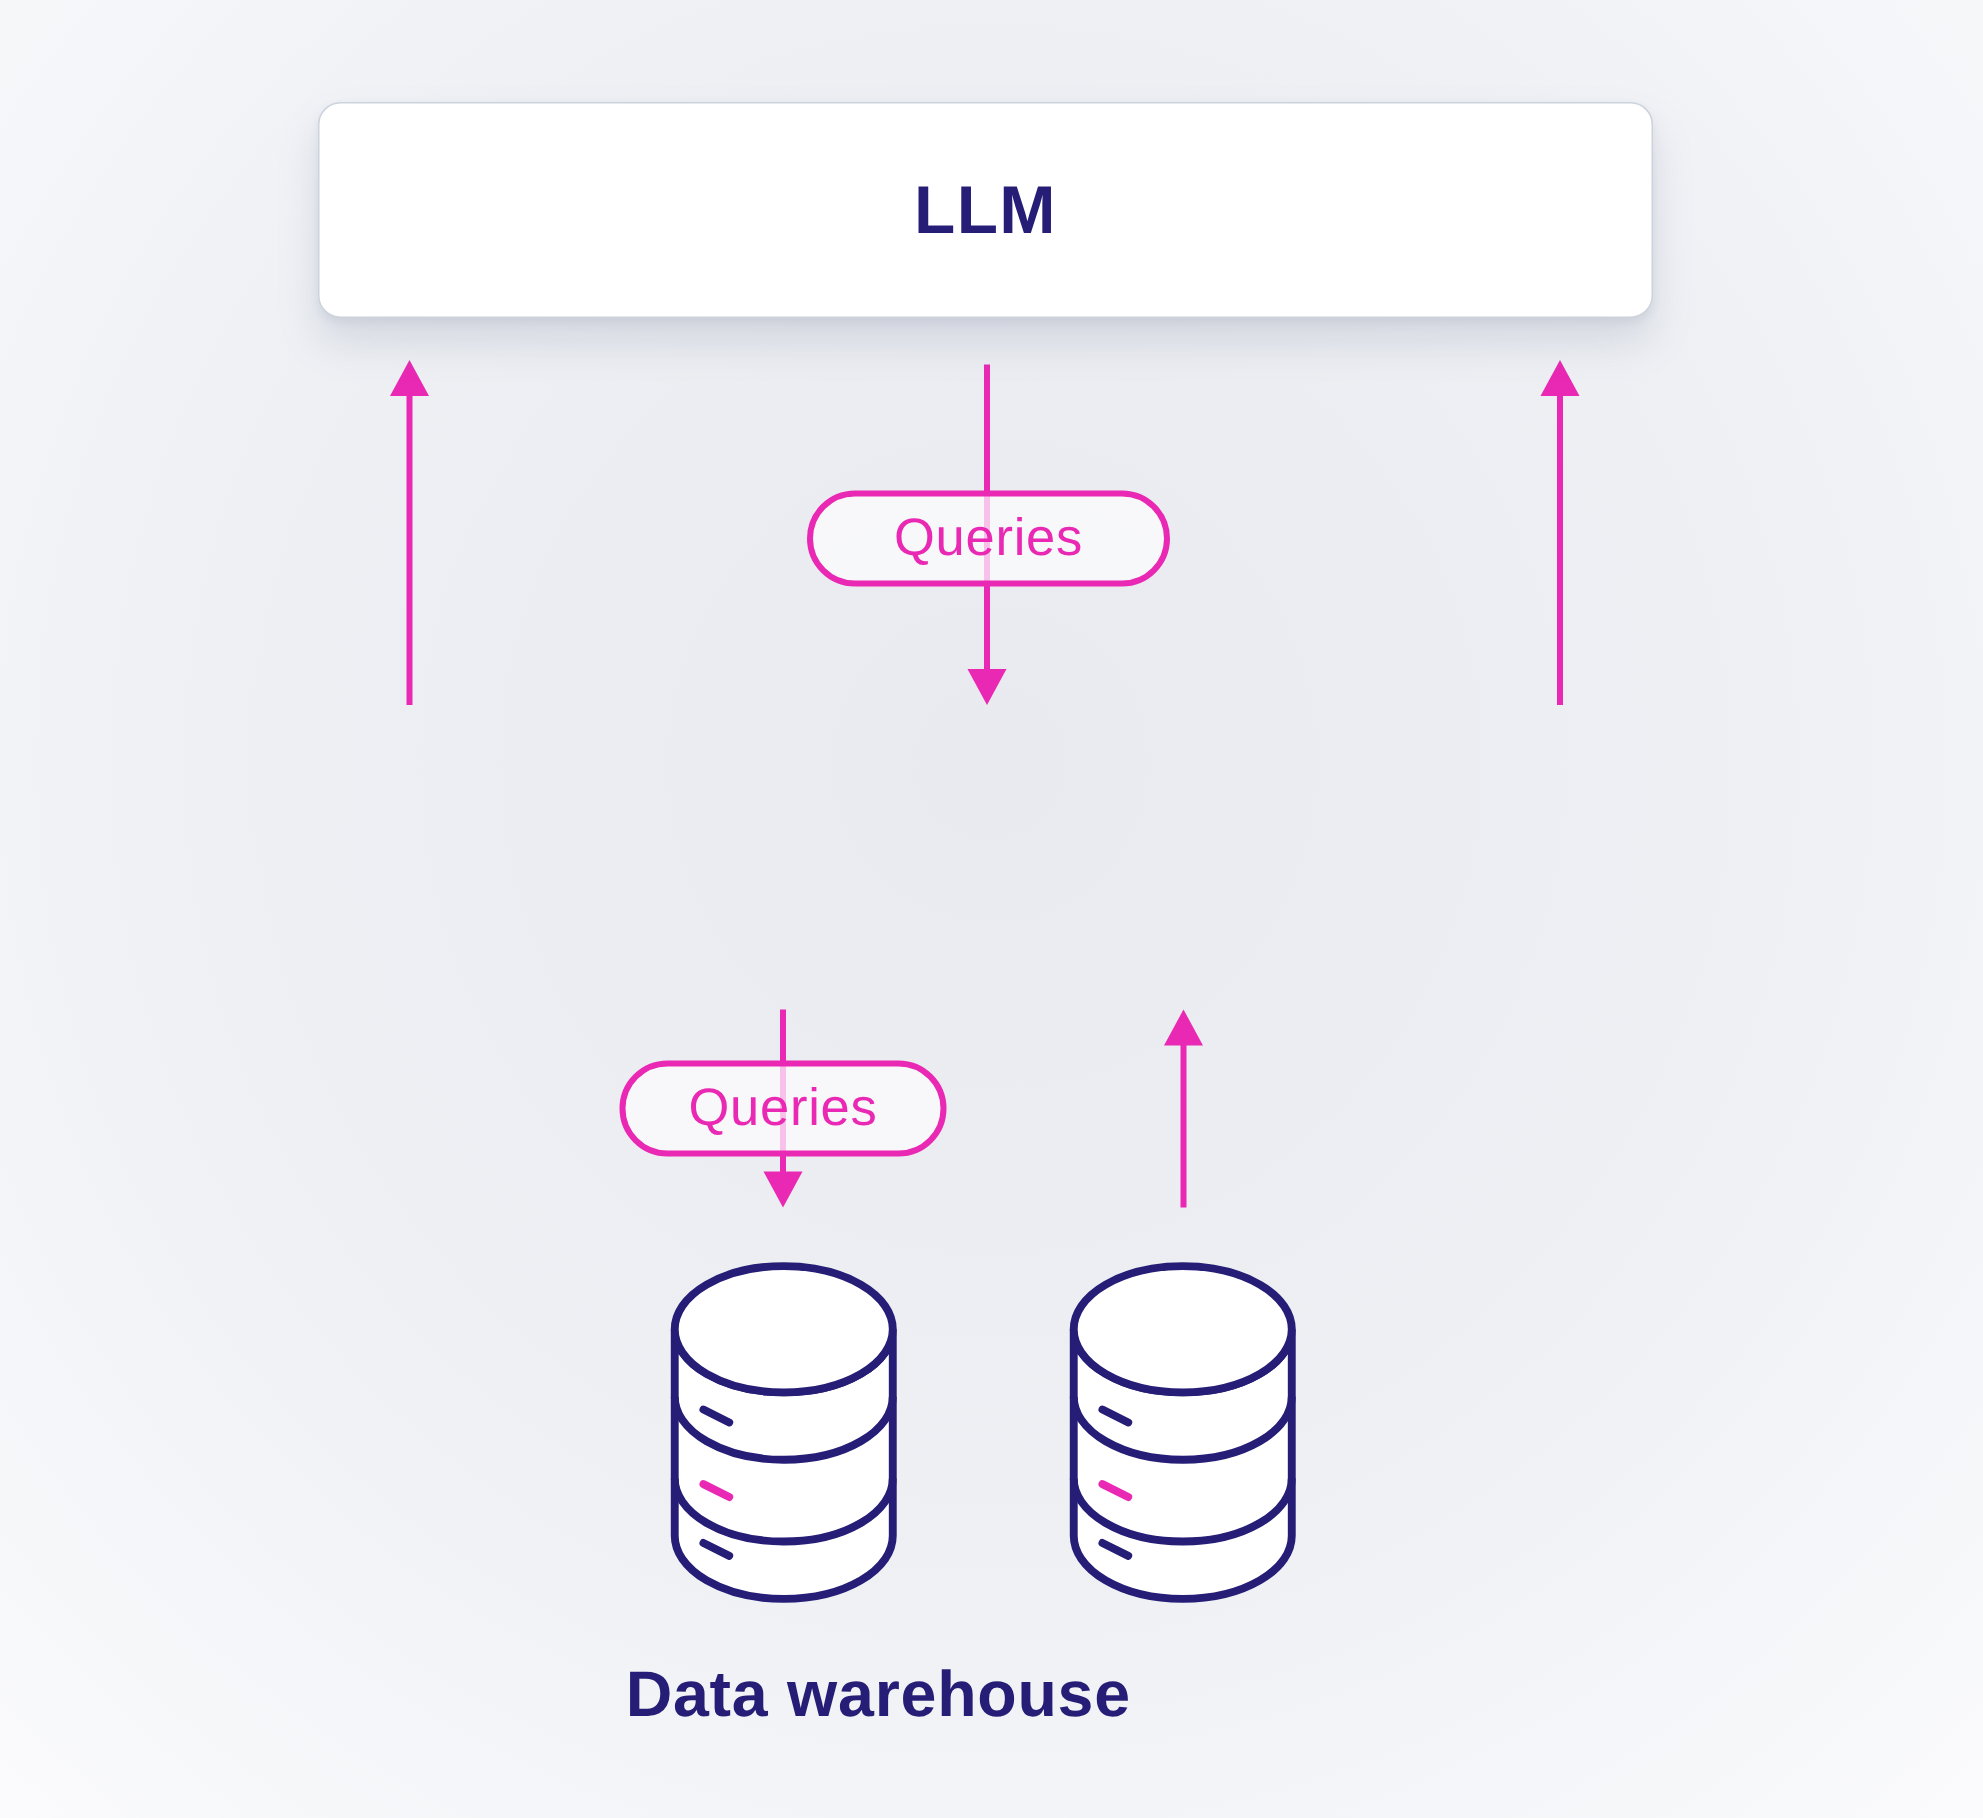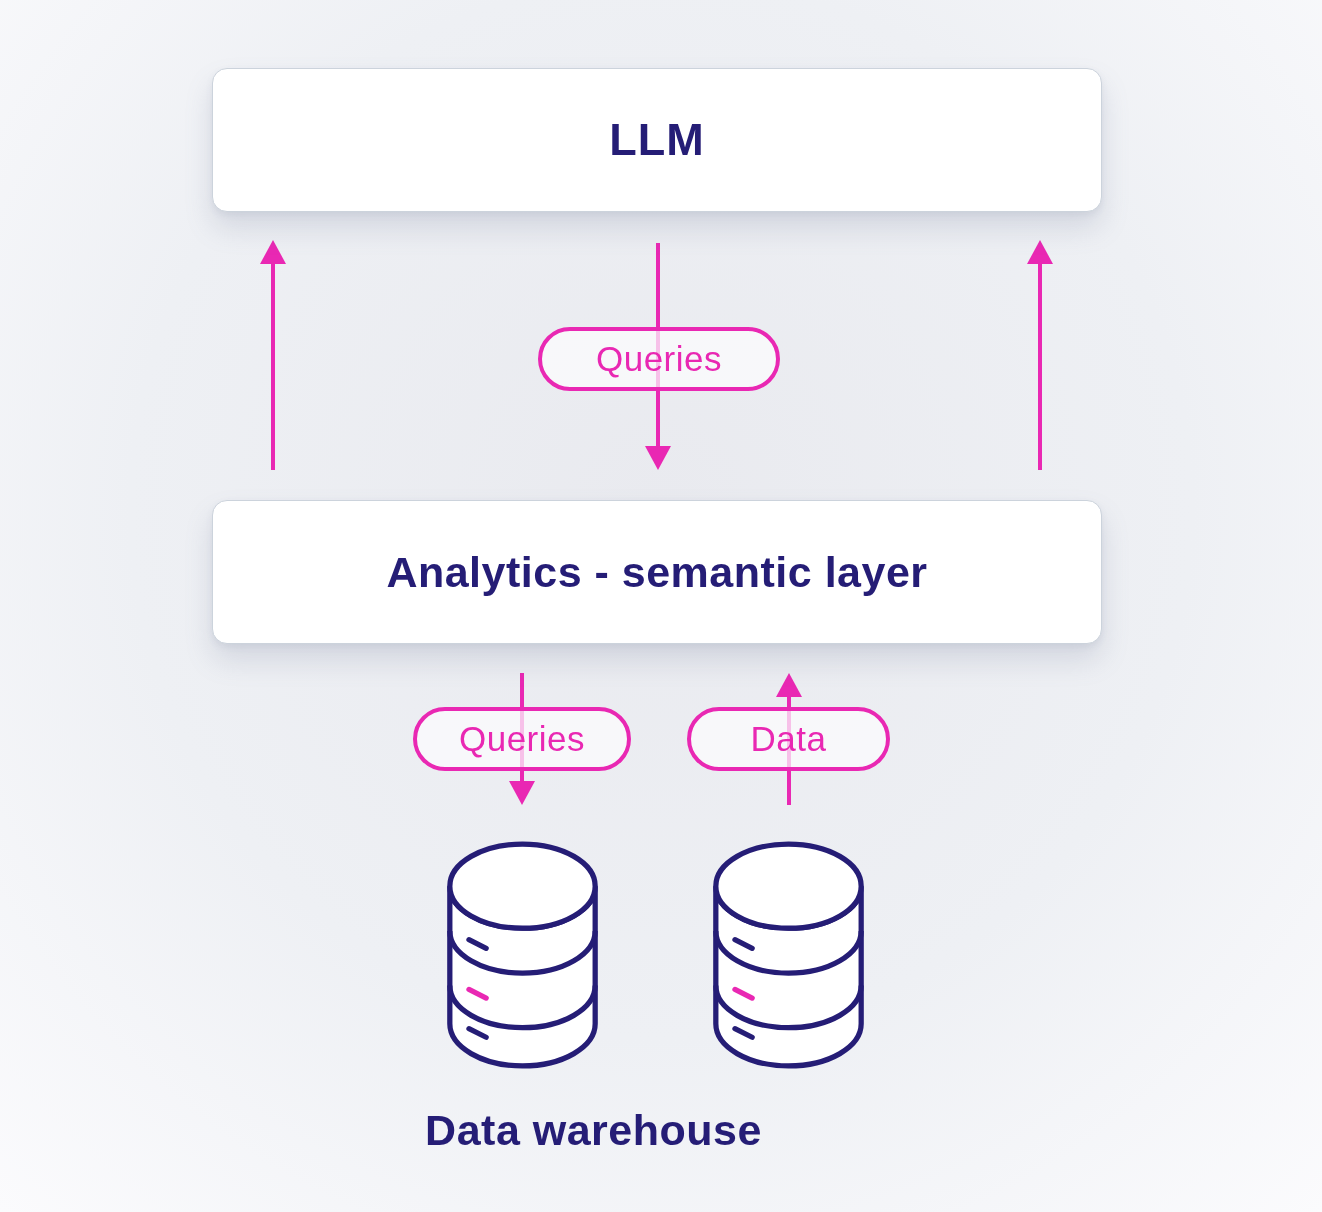--- a/index.html
+++ b/index.html
@@ -8,21 +8,21 @@
     --box-bg:#ffffff;
     --box-border:#ccd3dc;
   }
   html,body{margin:0;padding:0;}
   body{
     width:1322px;height:1212px;
     font-family:"Liberation Sans", sans-serif;
     background:radial-gradient(circle at 50% 42%, #e9eaef 0%, #eef0f4 55%, #fbfbfd 100%);
     overflow:hidden;
   }
-  .canvas{position:relative;width:1151px;height:1212px;padding-left:16px;}
+  .canvas{position:relative;width:1151px;height:1212px;}
 
   
   .node-box{
     position:absolute;left:212px;width:890px;height:144px;
     background:var(--box-bg);
     border:1.5px solid var(--box-border);
     border-radius:15px;
     box-shadow:0 16px 28px rgba(110,120,150,0.20), 0 3px 6px rgba(110,120,150,0.10);
     display:flex;align-items:center;justify-content:center;
     color:var(--navy);font-weight:bold;
@@ -81,23 +81,20 @@
 </style>
 </head>
 <body>
 
 <div class="canvas">
 
   <div class="node-box box-llm">
     <span>LLM</span>
   </div>
 
-  <div class="node-box box-analytics">
-    <span>Analytics - semantic layer</span>
-  </div>
 
   <div>
     <div class="arrow-head head-up" style="left:260px;top:240px;"></div>
     <div class="arrow-line" style="left:271px;top:258px;height:212px;"></div>
   </div>
 
   <div>
     <div class="arrow-line" style="left:656px;top:243px;height:203px;"></div>
     <div class="arrow-head head-down" style="left:645px;top:446px;"></div>
   </div>
@@ -117,23 +114,20 @@
   </div>
 
   <div>
     <div class="arrow-head head-up" style="left:776px;top:673px;"></div>
     <div class="arrow-line" style="left:787px;top:691px;height:114px;"></div>
   </div>
 
   <div class="pill pill-queries-bottom">
     <span>Queries</span>
   </div>
-  <div class="pill pill-data">
-    <span>Data</span>
-  </div>
 
   <svg class="cyl cyl-left" viewBox="0 0 160 240" aria-hidden="true">
     <path class="filled" d="M4,48 V192 A76,44 0 0 0 156,192 V48 A76,44 0 0 1 4,48 Z"></path>
     <ellipse class="filled" cx="80" cy="48" rx="76" ry="44"></ellipse>
     <path d="M4,95 A76,44 0 0 0 156,95"></path>
     <path d="M4,152 A76,44 0 0 0 156,152"></path>
     <path class="dash" d="M24,104 L42,113"></path>
     <path class="dash-pink" d="M24,156 L42,165"></path>
     <path class="dash" d="M24,197 L42,206"></path>
   </svg>

